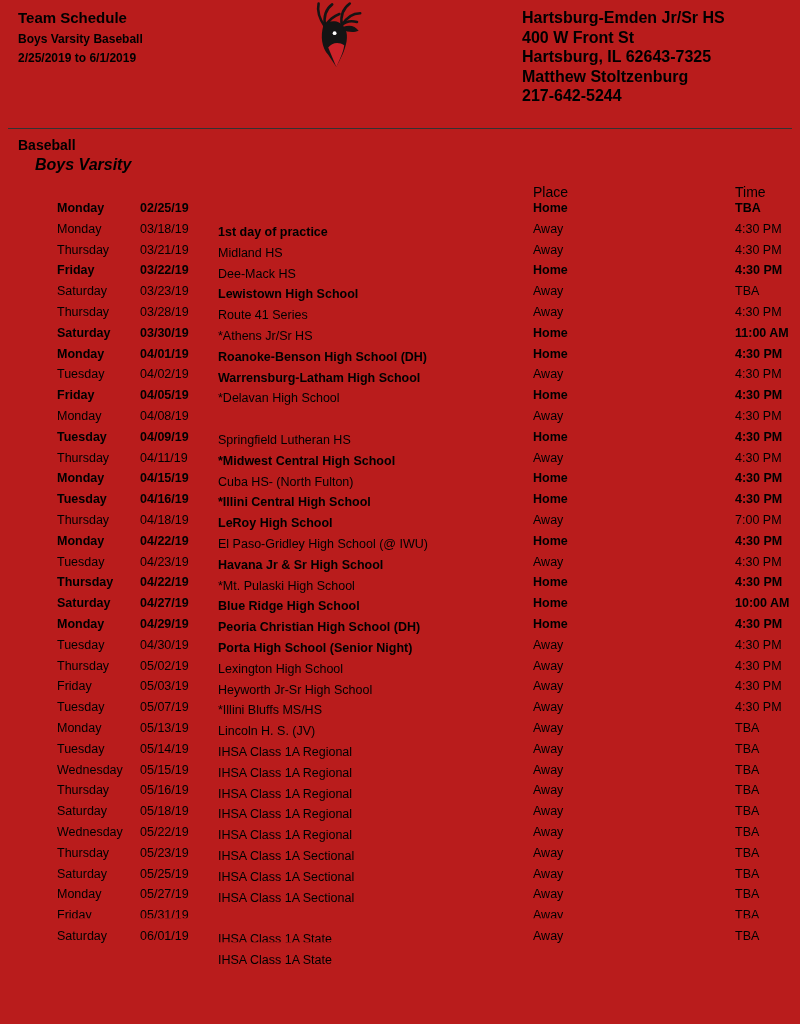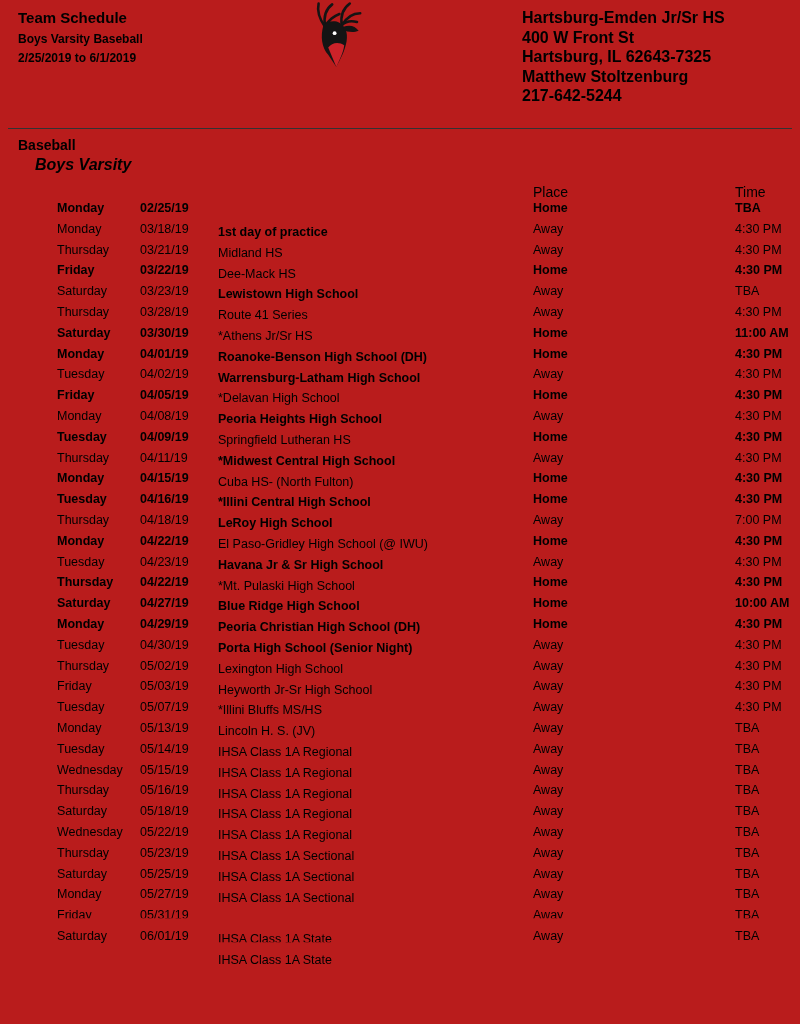--- a/index.html
+++ b/index.html
@@ -149,21 +149,20 @@
       <div class="row">
         <span class="c day">Tuesday</span>
         <span class="c date">04/02/19</span>
         <span class="c event">*Delavan High School</span>
         <span class="c place">Away</span>
         <span class="c time">4:30 PM</span>
       </div>
       <div class="row home">
         <span class="c day">Friday</span>
         <span class="c date">04/05/19</span>
-        <span class="c event">Peoria Heights High School</span>
         <span class="c place">Home</span>
         <span class="c time">4:30 PM</span>
       </div>
       <div class="row">
         <span class="c day">Monday</span>
         <span class="c date">04/08/19</span>
         <span class="c event">Springfield Lutheran HS</span>
         <span class="c place">Away</span>
         <span class="c time">4:30 PM</span>
       </div>

